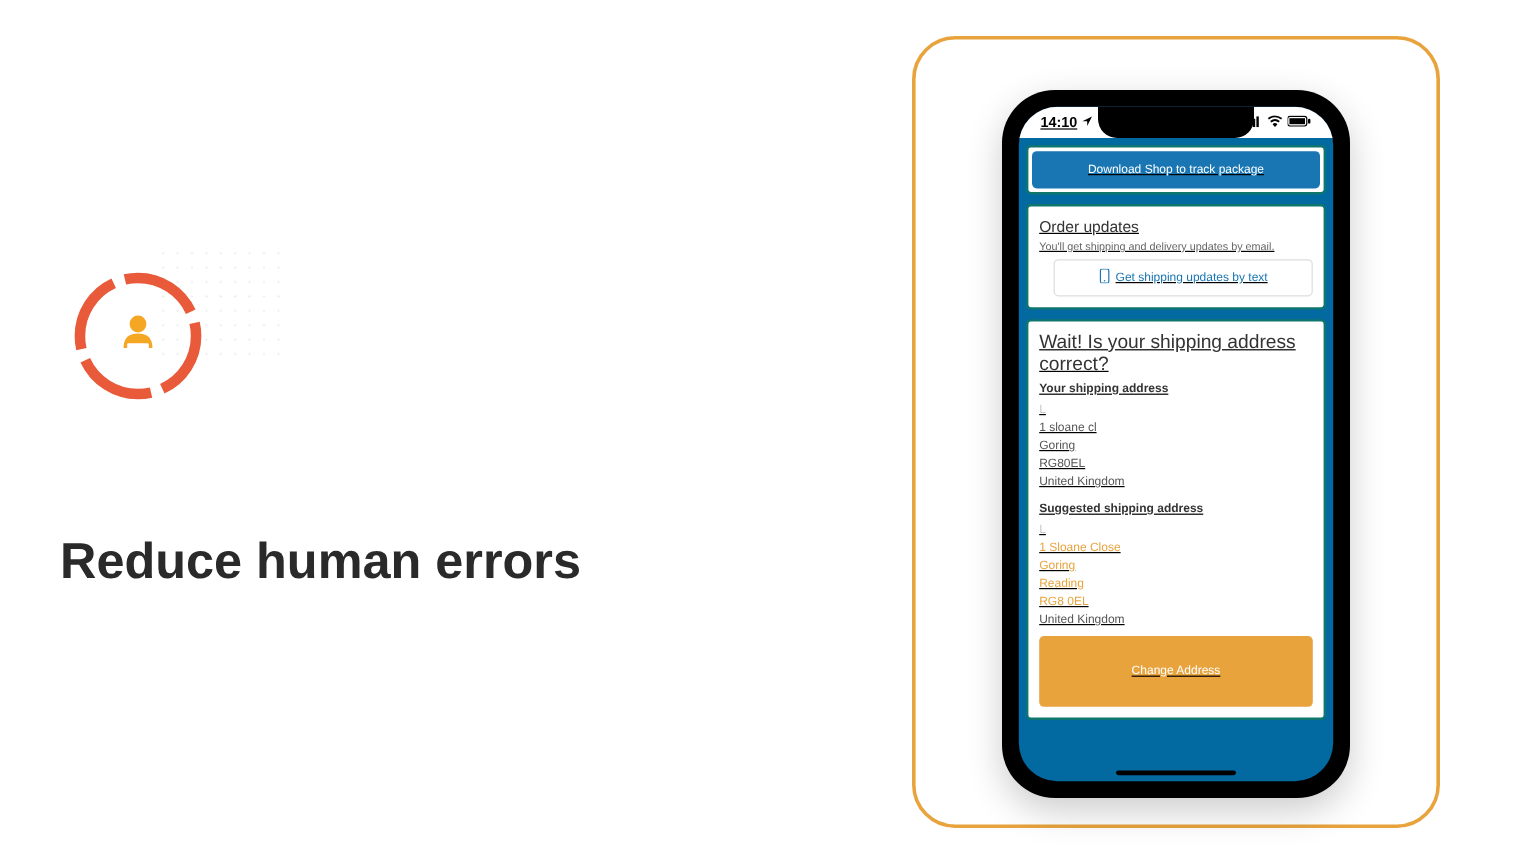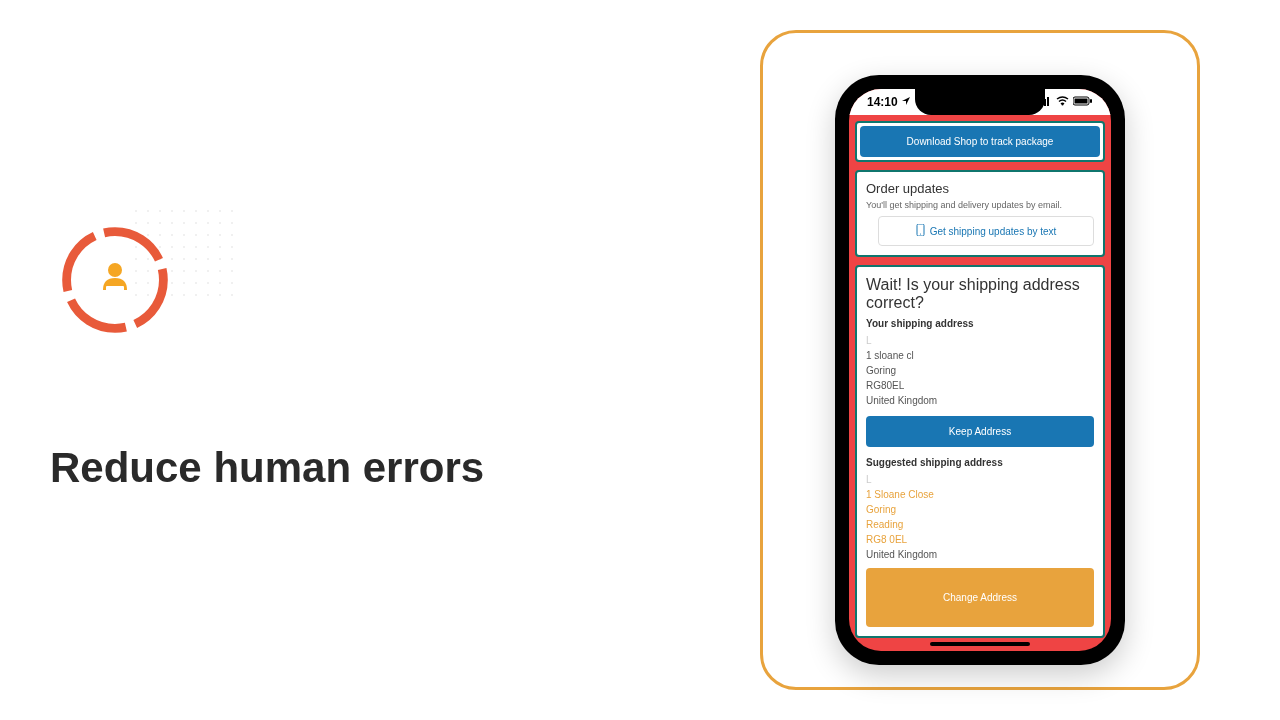--- a/index.html
+++ b/index.html
@@ -8,21 +8,21 @@
     .icon-area { margin-bottom: 120px; position: relative; width: 160px; height: 120px; margin-left: 10px; }
     .dot-grid { position: absolute; top: 0; right: -20px; width: 110px; height: 100px; background-image: radial-gradient(#e0e0e0 1px, transparent 1px); background-size: 12px 12px; opacity: 0.5; }
     .circle-icon { position: absolute; top: 20px; left: 0; width: 110px; height: 110px; }
     .circle-ring { width: 100%; height: 100%; }
     .person-laptop { position: absolute; top: 50%; left: 50%; transform: translate(-50%, -50%); }
     .heading { font-size: 42px; font-weight: 700; color: #2a2a2a; margin-bottom: 24px; line-height: 1.1; }
     .body-text { font-size: 24px; color: #2a2a2a; line-height: 1.5; max-width: 500px; }
     .right-col { position: relative; width: 500px; height: 680px; display: flex; align-items: center; justify-content: center; }
     .orange-shape { position: absolute; top: 10px; left: 30px; right: 30px; bottom: 10px; border: 3px solid #e8a33d; border-radius: 36px; z-index: 0; }
     .phone { position: relative; width: 290px; height: 590px; background: #000; border-radius: 44px; padding: 14px; z-index: 1; box-shadow: 0 10px 30px rgba(0,0,0,0.2); margin-top: 20px; }
-    .phone-screen { width: 100%; height: 100%; background: #ef4444; border-radius: 32px; overflow: hidden; position: relative; }
+    .phone-screen { width: 100%; height: 100%; background: #0369a1; border-radius: 32px; overflow: hidden; position: relative; text-decoration: underline; }
     .notch { position: absolute; top: 0; left: 50%; transform: translateX(-50%); width: 130px; height: 26px; background: #000; border-radius: 0 0 16px 16px; z-index: 5; }
     .status-bar { display: flex; justify-content: space-between; align-items: center; padding: 6px 18px; background: #fff; font-size: 12px; font-weight: 600; }
     .status-left { display: flex; align-items: center; gap: 3px; }
     .status-right { display: flex; align-items: center; gap: 4px; font-size: 10px; }
     .phone-content { padding: 6px; font-size: 10px; }
     .card { background: #fff; border: 2px solid #0f766e; border-radius: 4px; padding: 9px; margin-bottom: 8px; }
     .blue-btn { background: #1976b3; color: #fff; padding: 10px; border-radius: 4px; text-align: center; font-size: 10px; font-weight: 500; }
     .orange-btn { background: #e8a33d; color: #fff; padding: 24px; border-radius: 4px; text-align: center; font-size: 10px; font-weight: 500; margin-top: 6px; }
     .card-title { font-size: 13px; color: #333; margin-bottom: 4px; }
     .card-sub { font-size: 9px; color: #666; margin-bottom: 6px; }
@@ -110,21 +110,20 @@
           </div>
         </div>
         <div class="card">
           <div class="card-title" style="font-size:16px;">Wait! Is your shipping address correct?</div>
           <div class="sec-label" style="margin-top:6px;">Your shipping address</div>
           <div class="addr-line blur">L</div>
           <div class="addr-line">1 sloane cl</div>
           <div class="addr-line">Goring</div>
           <div class="addr-line">RG80EL</div>
           <div class="addr-line">United Kingdom</div>
-          <div class="blue-btn" style="margin-top:8px;">Keep Address</div>
           <div class="sec-label" style="margin-top:10px;">Suggested shipping address</div>
           <div class="addr-line blur">L</div>
           <div class="addr-line orange">1 Sloane Close</div>
           <div class="addr-line orange">Goring</div>
           <div class="addr-line orange">Reading</div>
           <div class="addr-line orange">RG8 0EL</div>
           <div class="addr-line">United Kingdom</div>
           <div class="orange-btn">Change Address</div>
         </div>
       </div>

